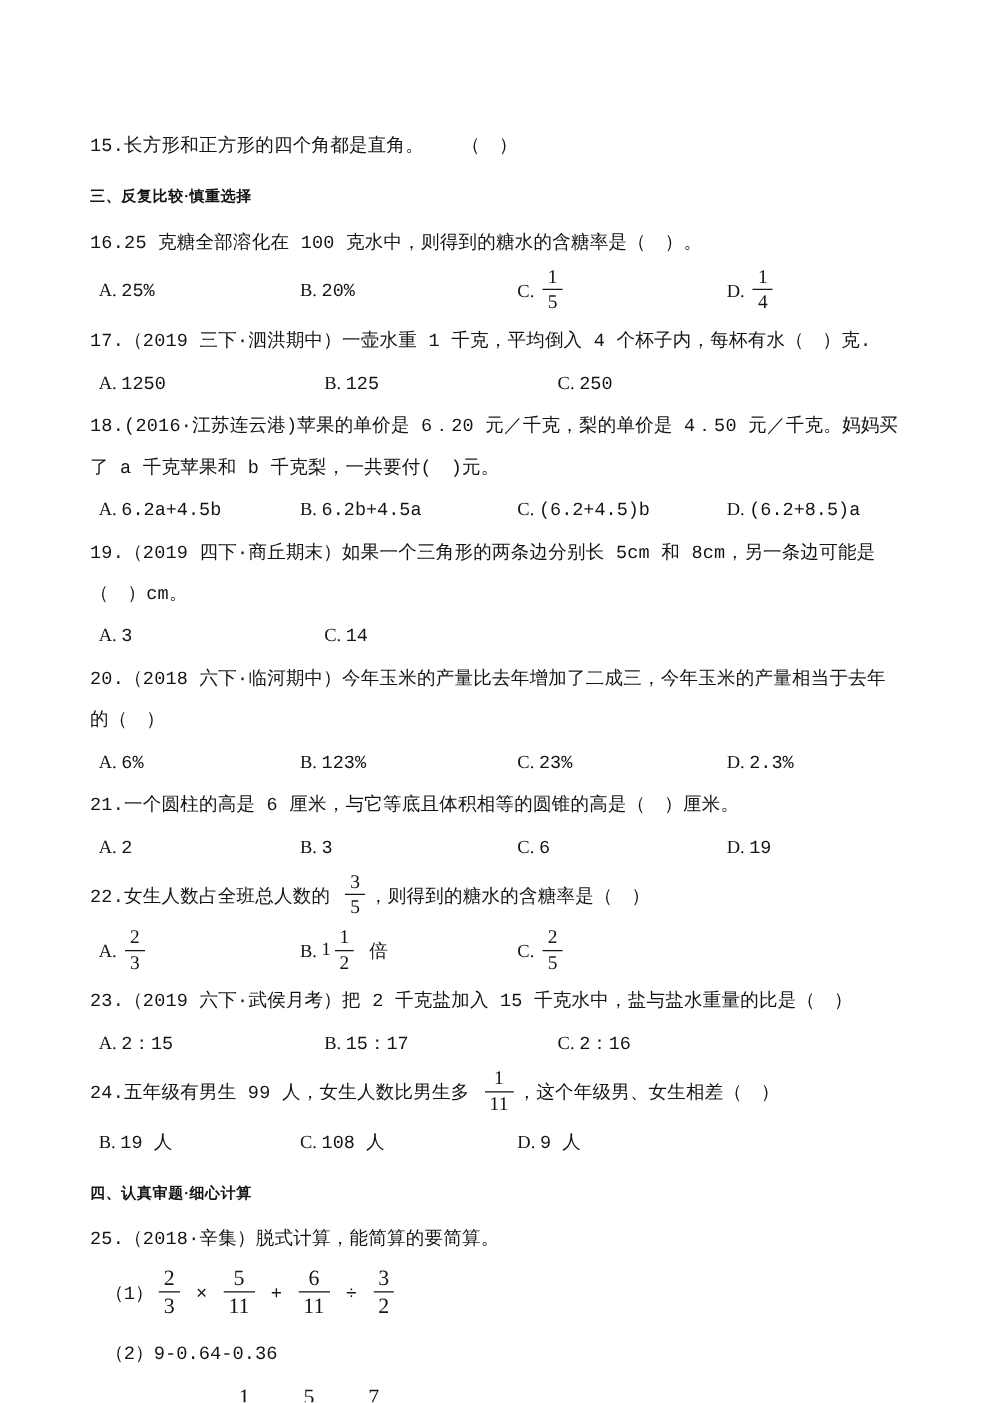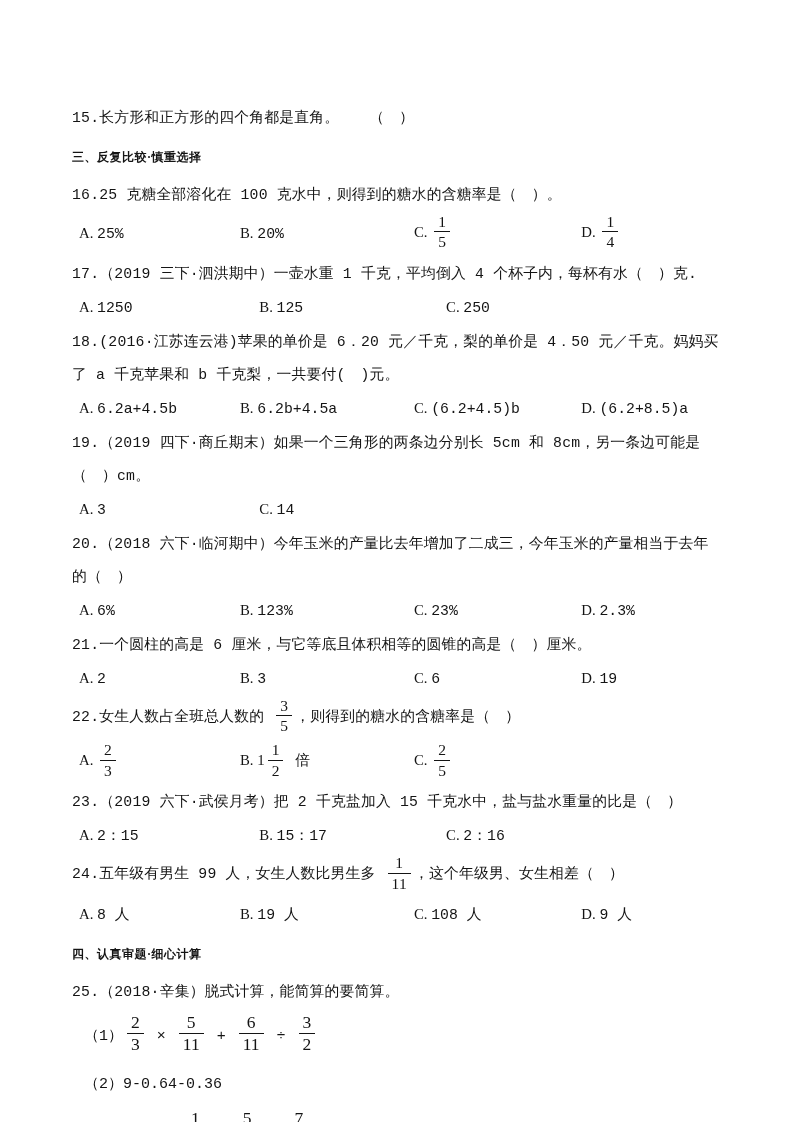--- a/index.html
+++ b/index.html
@@ -111,21 +111,20 @@
         <div class="opt"><span class="opt-label">C. </span><span class="frac"><span class="num">2</span><span class="den">5</span></span></div>
       </div>
       <p class="q-line"><span class="t">23.（2019 六下·武侯月考）把 2 千克盐加入 15 千克水中，盐与盐水重量的比是（　）</span></p>
       <div class="opts cols3">
         <div class="opt"><span class="opt-label">A. </span><span class="t">2：15</span></div>
         <div class="opt"><span class="opt-label">B. </span><span class="t">15：17</span></div>
         <div class="opt"><span class="opt-label">C. </span><span class="t">2：16</span></div>
       </div>
       <p class="q-line"><span class="t">24.五年级有男生 99 人，女生人数比男生多 </span><span class="frac"><span class="num">1</span><span class="den">11</span></span><span class="t">，这个年级男、女生相差（　）</span></p>
       <div class="opts cols4">
-        <div class="opt"><span class="opt-label">A. </span><span class="t">8 人</span></div>
         <div class="opt"><span class="opt-label">B. </span><span class="t">19 人</span></div>
         <div class="opt"><span class="opt-label">C. </span><span class="t">108 人</span></div>
         <div class="opt"><span class="opt-label">D. </span><span class="t">9 人</span></div>
       </div>
       <h2 class="section">四、认真审题·细心计算</h2>
       <p class="q-line"><span class="t">25.（2018·辛集）脱式计算，能简算的要简算。</span></p>
       <p class="calc-line"><span class="t">（1）</span><span class="frac"><span class="num">2</span><span class="den">3</span></span><span class="t"> × </span><span class="frac"><span class="num">5</span><span class="den">11</span></span><span class="t"> + </span><span class="frac"><span class="num">6</span><span class="den">11</span></span><span class="t"> ÷ </span><span class="frac"><span class="num">3</span><span class="den">2</span></span></p>
       <p class="calc-line"><span class="t">（2）9-0.64-0.36</span></p>
       <p class="calc-line"><span class="t">（3）72× （ </span><span class="frac"><span class="num">1</span><span class="den">4</span></span><span class="t"> + </span><span class="frac"><span class="num">5</span><span class="den">6</span></span><span class="t"> - </span><span class="frac"><span class="num">7</span><span class="den">8</span></span><span class="t"> ）</span></p>
     </div>

